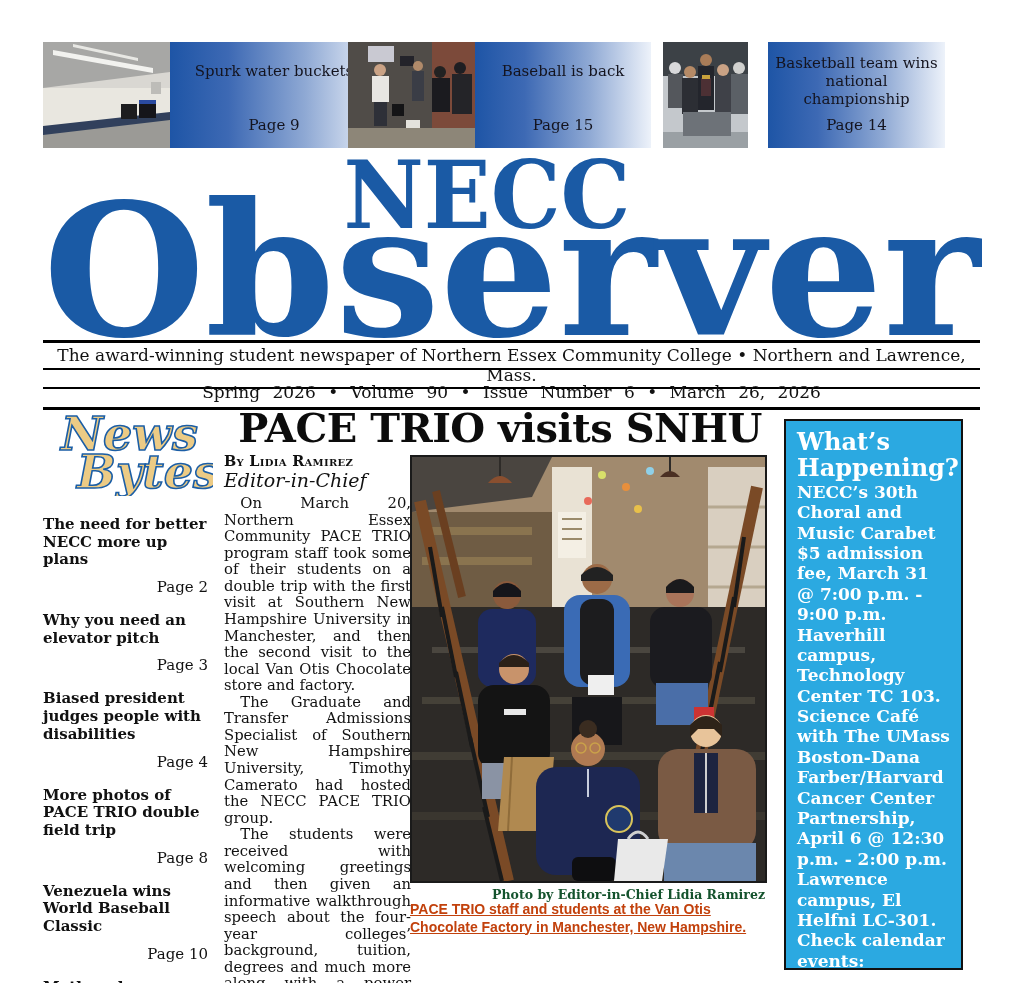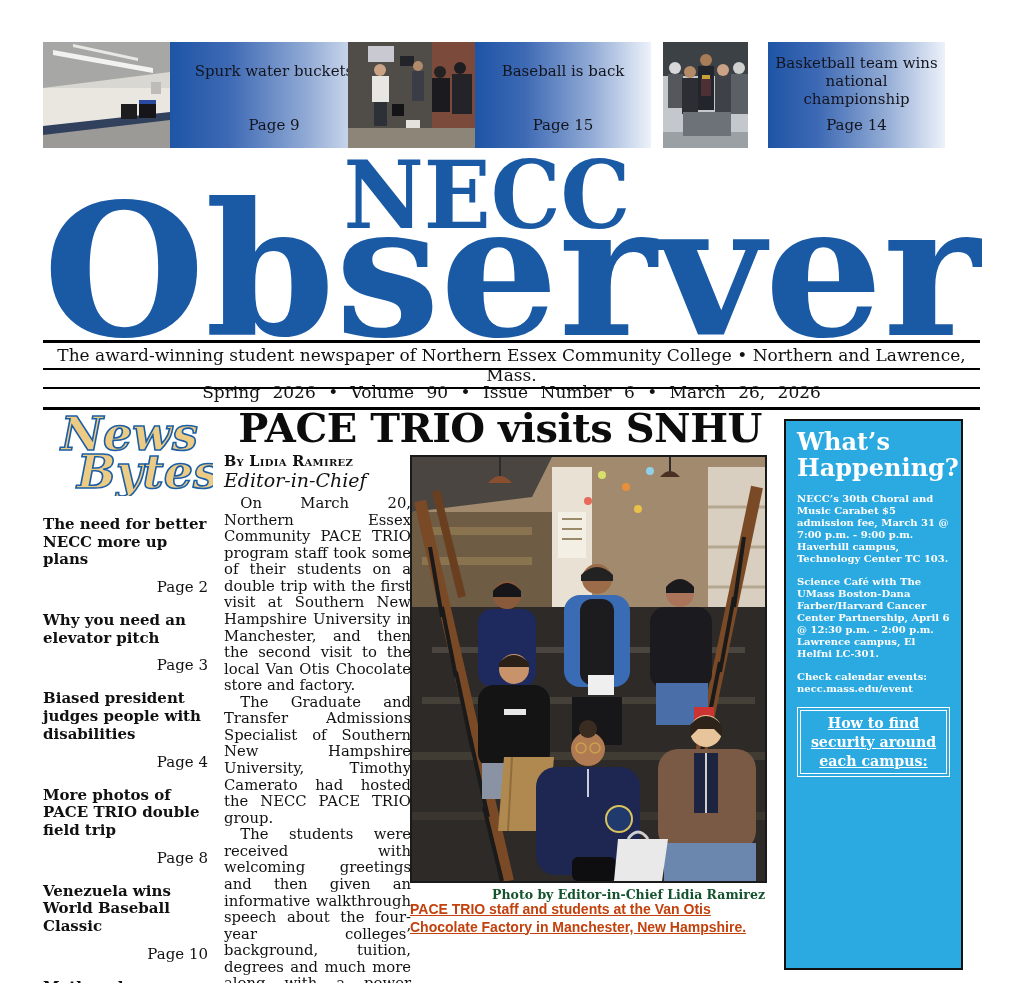--- a/index.html
+++ b/index.html
@@ -43,21 +43,21 @@
 
   .main-photo{left:410px;top:455px;width:357px;height:428px;border:2px solid #1a1a1a;box-sizing:border-box;}
   .photo-credit{left:410px;top:887px;width:355px;text-align:right;font-weight:bold;font-size:12.5px;color:#14532d;}
   .photo-caption{left:410px;top:901px;width:352px;font-family:"Liberation Sans",sans-serif;
                  font-weight:bold;font-size:14px;line-height:1.25;color:#c2410c;text-decoration:underline;}
 
   
   .sidebar{left:784px;top:419px;width:179px;height:551px;background:#2BA9E1;border:2px solid #111;
            box-sizing:border-box;padding:8px 11px;overflow:hidden;}
   .sb-title{color:#fff;font-weight:bold;font-size:24px;line-height:1.1;letter-spacing:0;}
-  .sb-event{color:#fff;font-weight:bold;font-size:10px;line-height:1.2;margin-top:11px;}
+  .sb-event{color:#fff;font-weight:bold;font-size:17px;line-height:1.2;}
   .sec-frame-outer{border:1px solid #fff;padding:2px;margin-top:12px;}
   .sec-frame-inner{border:1px solid #fff;padding:2px 2px 3px;text-align:center;}
   .sec-title{color:#fff;font-weight:bold;font-size:14.2px;line-height:1.15;text-decoration:underline;}
 </style>
 </head>
 <body>
 
 <div class="page">
 
   <div class="abs teaser-photo" id="t-photo1">

